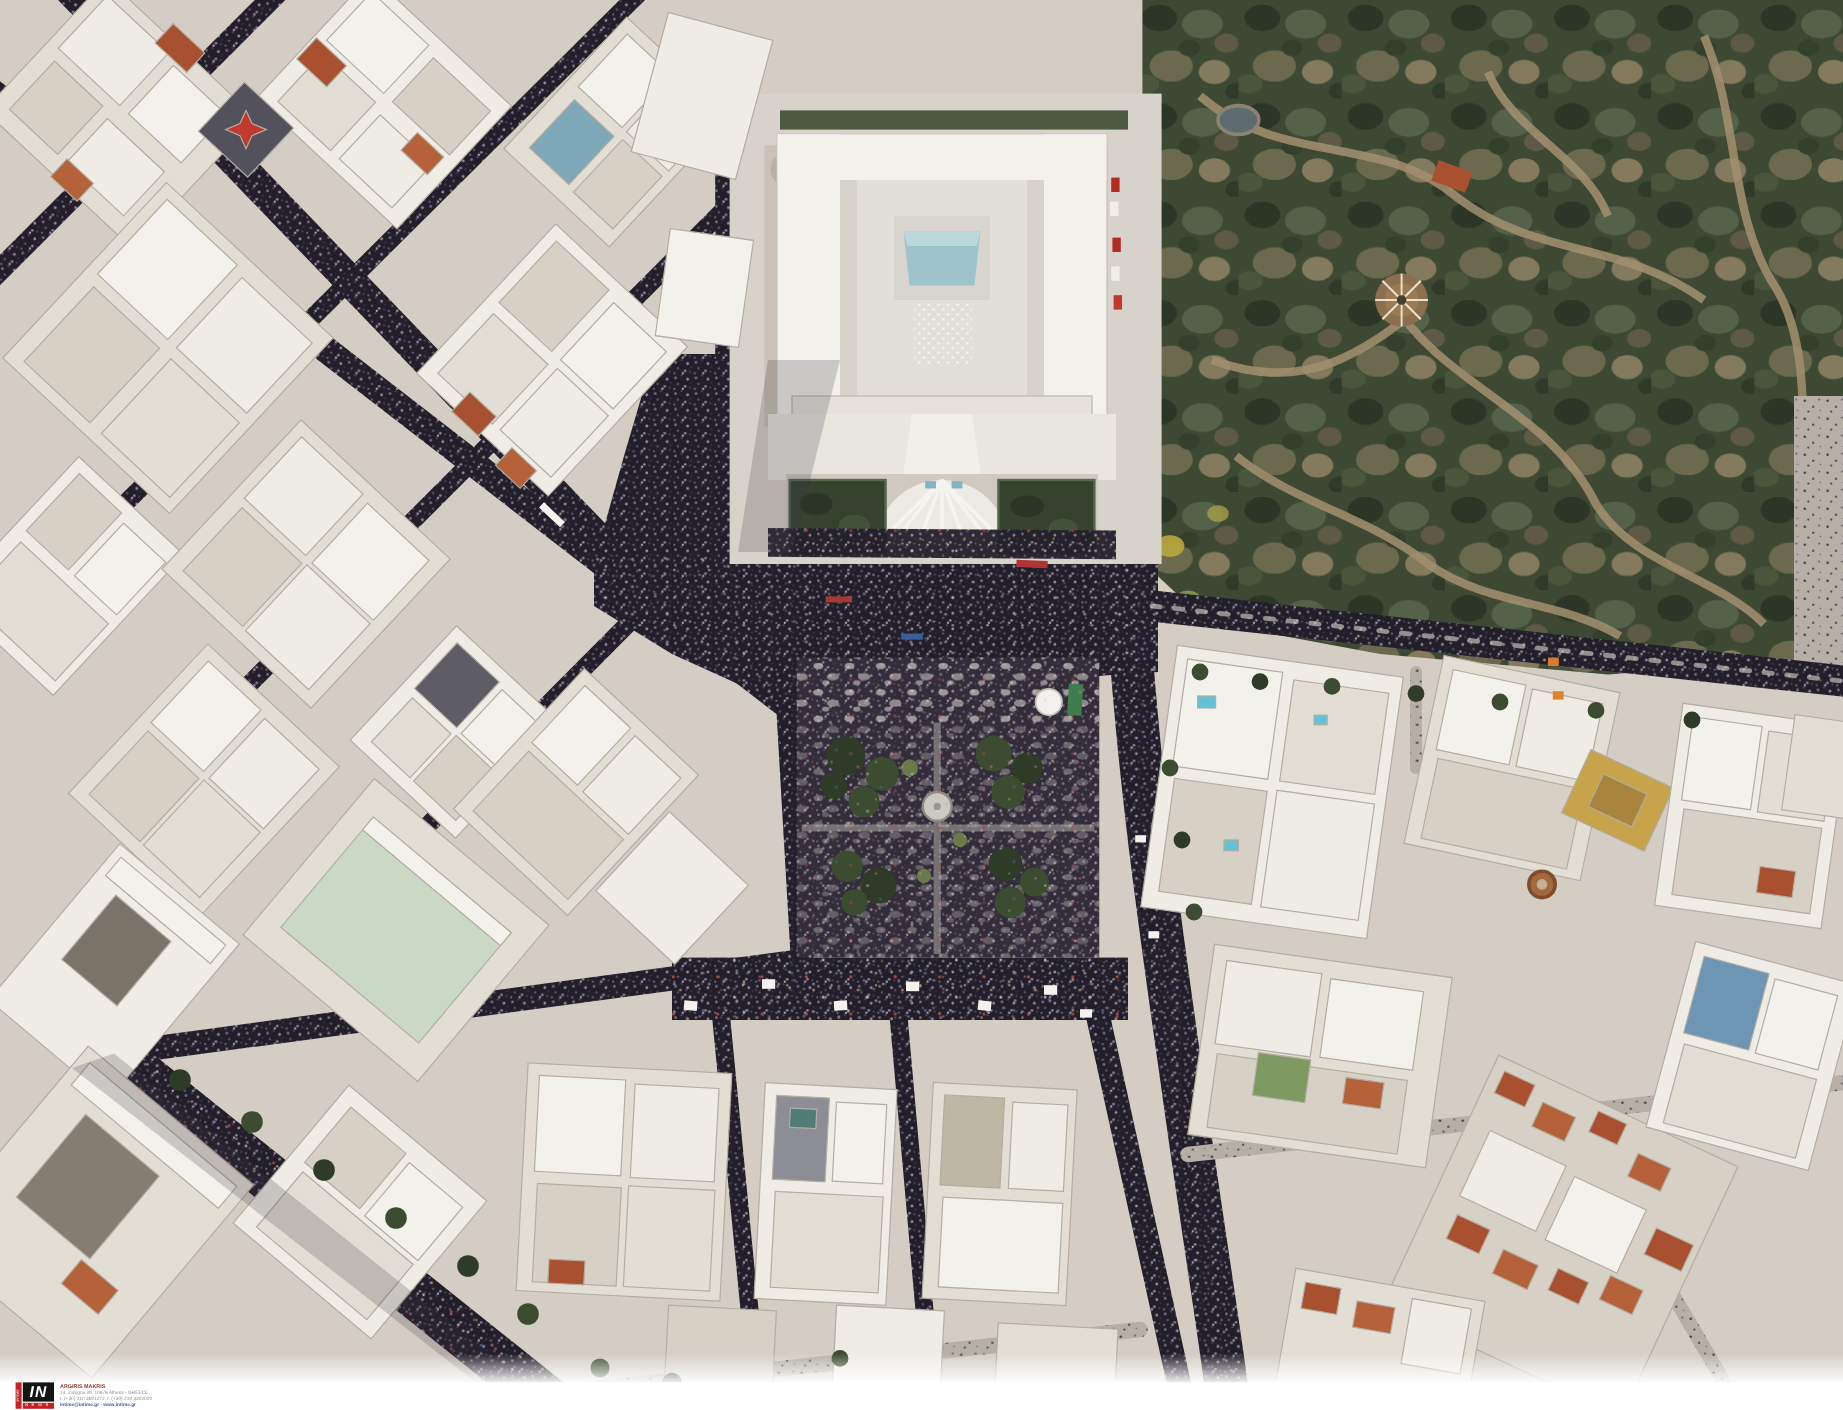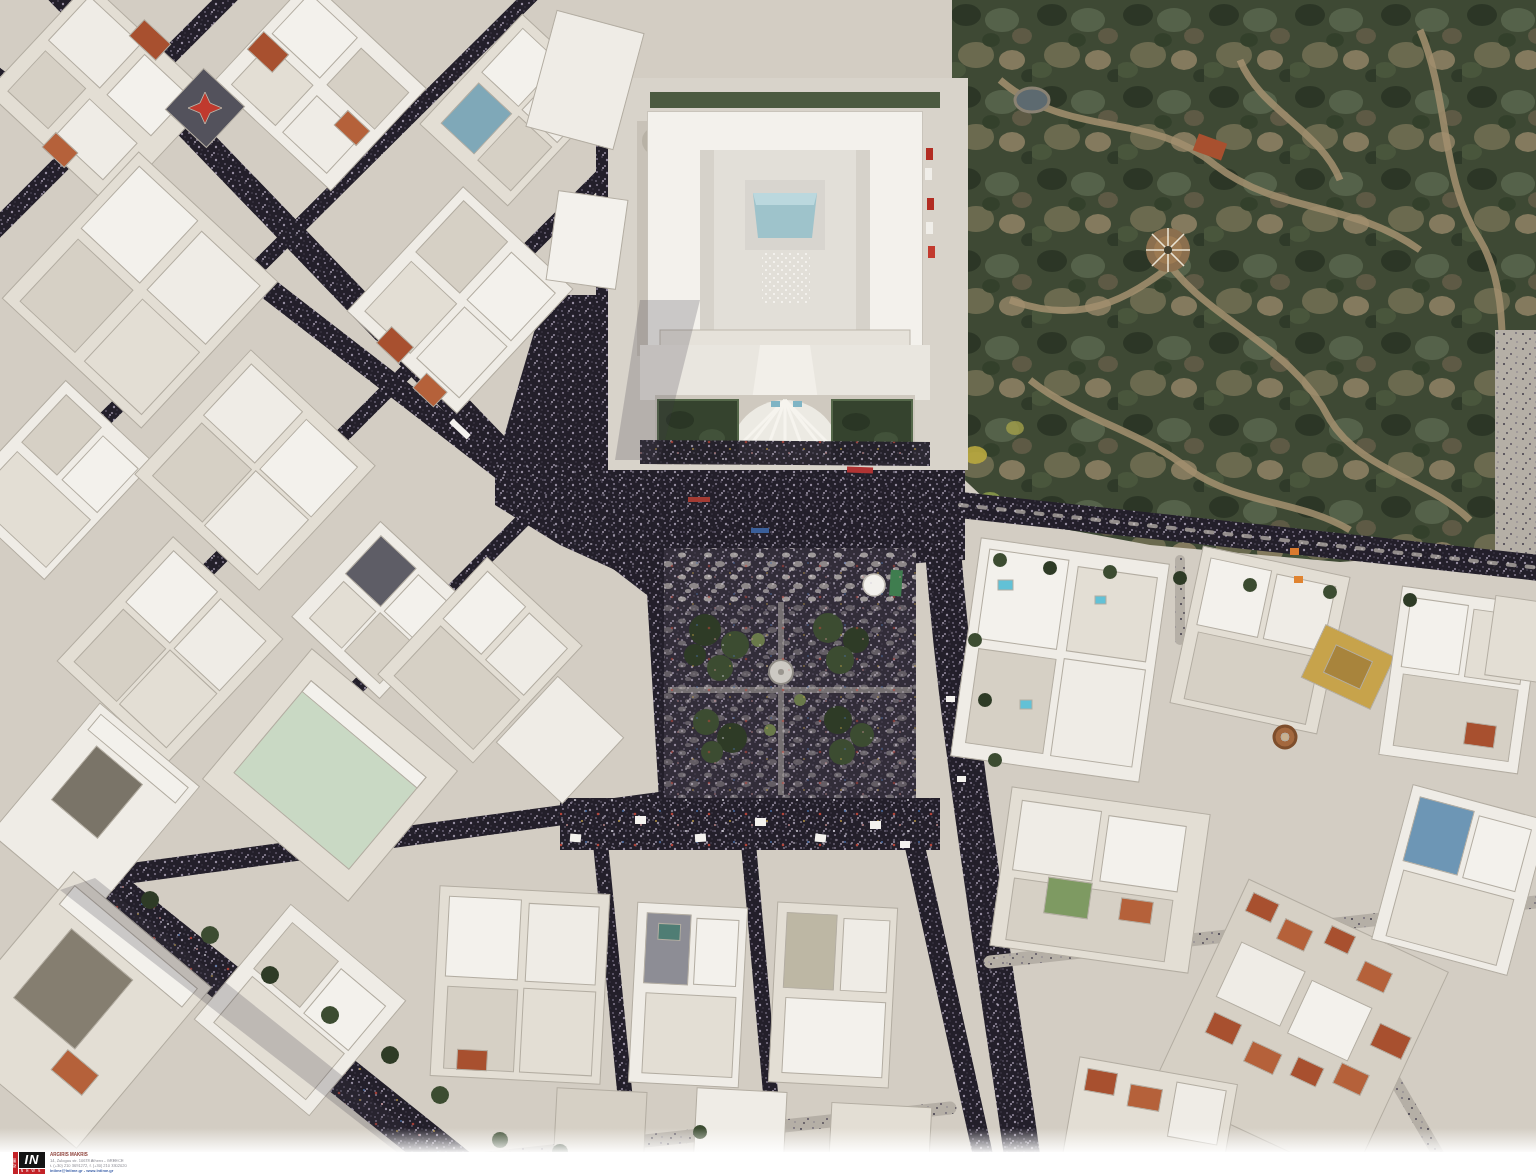--- a/index.html
+++ b/index.html
@@ -12,21 +12,21 @@
   .shadow{fill:#3a3545;opacity:.22}
   .treeG{fill:var(--c-tree,#3c4c31)}
   .treeD{fill:#2e3b26}
   .treeO{fill:#6a7a4a}
   .pool{fill:var(--c-pool,#62c1d6)}
   .mint{fill:var(--c-mint,#c9d9c4)}
   .kiosk{fill:#f4f2ee}
   
   .footer{position:absolute;left:0;bottom:0;width:100%;height:23px;background:#fff;
           display:flex;align-items:center;}
-  .wm{position:absolute;left:13px;bottom:1px;display:flex;gap:5px;align-items:flex-start;}
+  .wm{position:absolute;left:13px;bottom:1px;display:flex;gap:5px;align-items:center;}
   .logo{display:grid;grid-template-columns:5px 26px;grid-template-rows:16px 5px;gap:1px;}
   .logo-side{grid-row:1/3;background:var(--c-accent,#c32227);color:#fff;font-size:3px;
              writing-mode:vertical-rl;transform:rotate(180deg);text-align:center;line-height:5px;overflow:hidden;}
   .logo-main{background:#141414;color:#fff;font-weight:bold;font-style:italic;
              font-size:13px;line-height:15px;text-align:center;letter-spacing:1px;}
   .logo-bottom{background:var(--c-accent,#c32227);color:#fff;font-size:3.5px;line-height:5px;
                text-align:center;letter-spacing:3px;overflow:hidden;}
   .credit{display:flex;flex-direction:column;justify-content:center;gap:0;}
   .credit-name{font-size:4.5px;font-weight:bold;color:#8a3b33;line-height:5.5px;}
   .credit-line{font-size:4px;color:#8c8c94;line-height:5px;}

